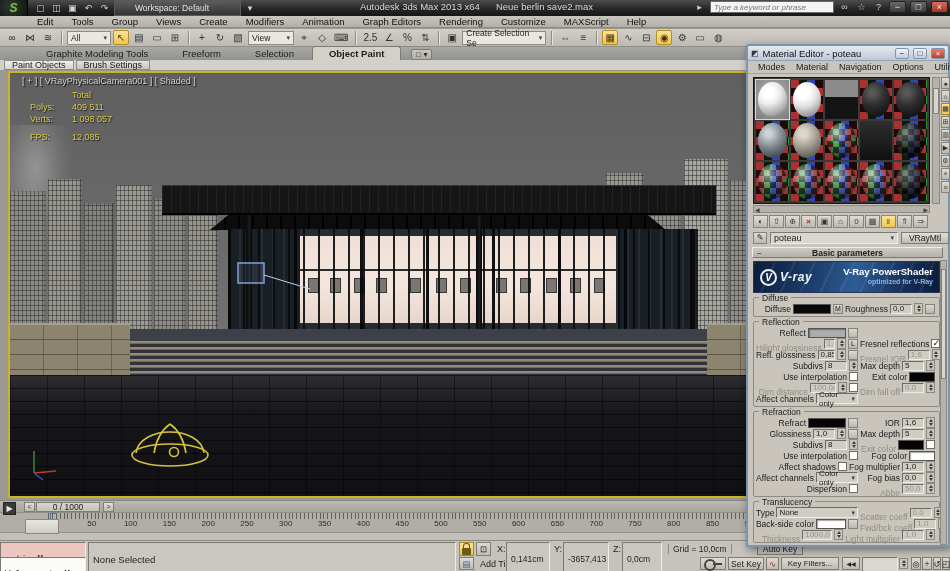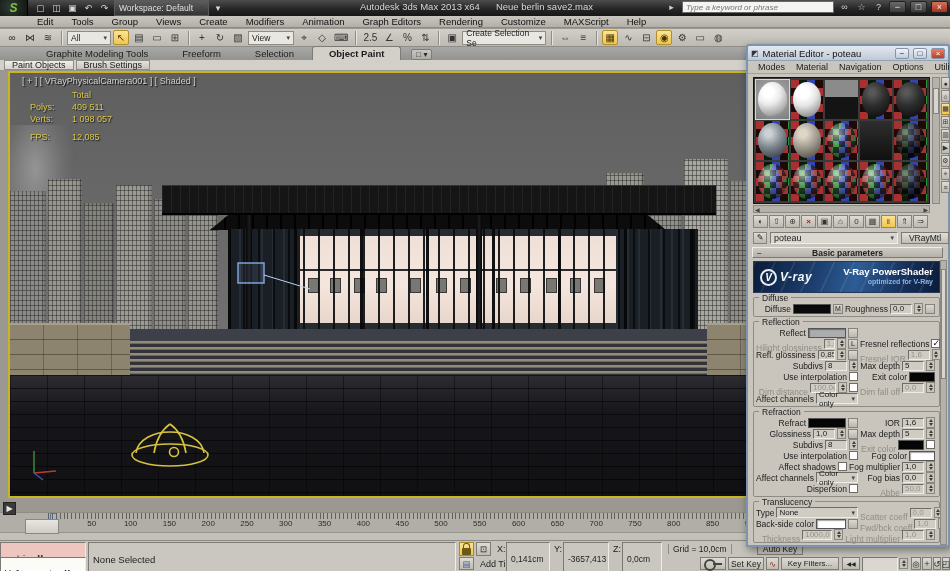--- a/index.html
+++ b/index.html
@@ -4,24 +4,24 @@
 <style>
   *{margin:0;padding:0;box-sizing:border-box;font-family:"Liberation Sans",sans-serif;}
   html,body{width:950px;height:571px;background:#000;overflow:hidden;}
   #app{position:relative;width:950px;height:571px;background:#9b9891;font-size:10px;color:#1c1c1c;}
 
   
   #titlebar{position:absolute;left:0;top:0;width:950px;height:16px;background:linear-gradient(#4d4d4d,#262626 55%,#171717);color:#cfcfcf;display:flex;align-items:center;}
   #logo{width:28px;height:16px;background:radial-gradient(circle at 40% 40%,#2e3b33,#10140f);border-right:1px solid #000;display:flex;align-items:center;justify-content:center;color:#7ec340;font-weight:bold;font-size:12px;font-style:italic;}
   .qa{display:flex;align-items:center;gap:3px;margin-left:6px;}
   .qa-ico{width:13px;height:12px;display:flex;align-items:center;justify-content:center;font-size:9px;color:#d8d8d8;}
-  .qa-dd{display:flex;align-items:center;height:16px;border:1px solid #5a5a5a;background:linear-gradient(#5c5c5c,#343434);padding:0 4px;font-size:8.5px;color:#e0e0e0;gap:4px;}
+  .qa-dd{display:flex;align-items:center;height:16px;border:1px solid #5a5a5a;background:linear-gradient(#5c5c5c,#343434);padding:0 20px;font-size:8.5px;color:#e0e0e0;gap:4px;}
   #title-text{position:absolute;left:360px;top:1px;display:flex;gap:16px;font-size:9.5px;color:#d6d6d6;white-space:nowrap;}
   #tb-right{position:absolute;right:2px;top:1px;display:flex;align-items:center;gap:4px;}
-  #search-input{width:152px;height:12px;font-size:8px;font-style:italic;border:1px solid #6a6a6a;background:#f4f4f2;color:#555;padding:0 3px;}
+  #search-input{width:124px;height:12px;font-size:8px;font-style:italic;border:1px solid #6a6a6a;background:#f4f4f2;color:#555;padding:0 3px;}
   .tb-mini{width:13px;height:12px;display:flex;align-items:center;justify-content:center;font-size:9px;color:#d0d0d0;}
   .winbtn{width:17px;height:12px;display:flex;align-items:center;justify-content:center;font-size:9px;color:#eee;background:linear-gradient(#6a6a6a,#3a3a3a);border:1px solid #222;border-radius:2px;}
   .winbtn.close{background:linear-gradient(#d3705a,#a3321e);}
 
   
   #menubar{position:absolute;left:0;top:16px;width:950px;height:12px;background:linear-gradient(#c9c6c0,#b2afa9);display:flex;align-items:center;padding-left:28px;gap:0;border-bottom:1px solid #8e8b85;}
   .menu-item{padding:0 9px;font-size:9.5px;color:#111;}
 
   
   #main-toolbar{position:absolute;left:0;top:29px;width:950px;height:18px;background:linear-gradient(#d2cfc9,#bdbab3);display:flex;align-items:center;padding-left:4px;gap:2px;border-bottom:1px solid #908d87;}
@@ -337,20 +337,25 @@
         <span>Verts:</span>
           <span>1 098 057</span>
         <span style="height:6px;"></span>
           <span></span>
         <span>FPS:</span>
           <span>12,085</span>
       </div>
     </div>
   </div>
 
+  <div id="timeslider">
+    <span class="ts-btn" style="margin-left:24px;">&lt;</span>
+    <span id="ts-field">0 / 1000</span>
+    <span class="ts-btn">&gt;</span>
+  </div>
   <div id="trackbar">
     <div id="frame-marker"></div>
     <div id="ruler">
         <span class="tick-num" style="left: 5px;">0</span>
         <span class="tick-num" style="left: 43.8px;">50</span>
         <span class="tick-num" style="left: 82.6px;">100</span>
         <span class="tick-num" style="left: 121.4px;">150</span>
         <span class="tick-num" style="left: 160.2px;">200</span>
         <span class="tick-num" style="left: 199px;">250</span>
         <span class="tick-num" style="left: 237.8px;">300</span>

